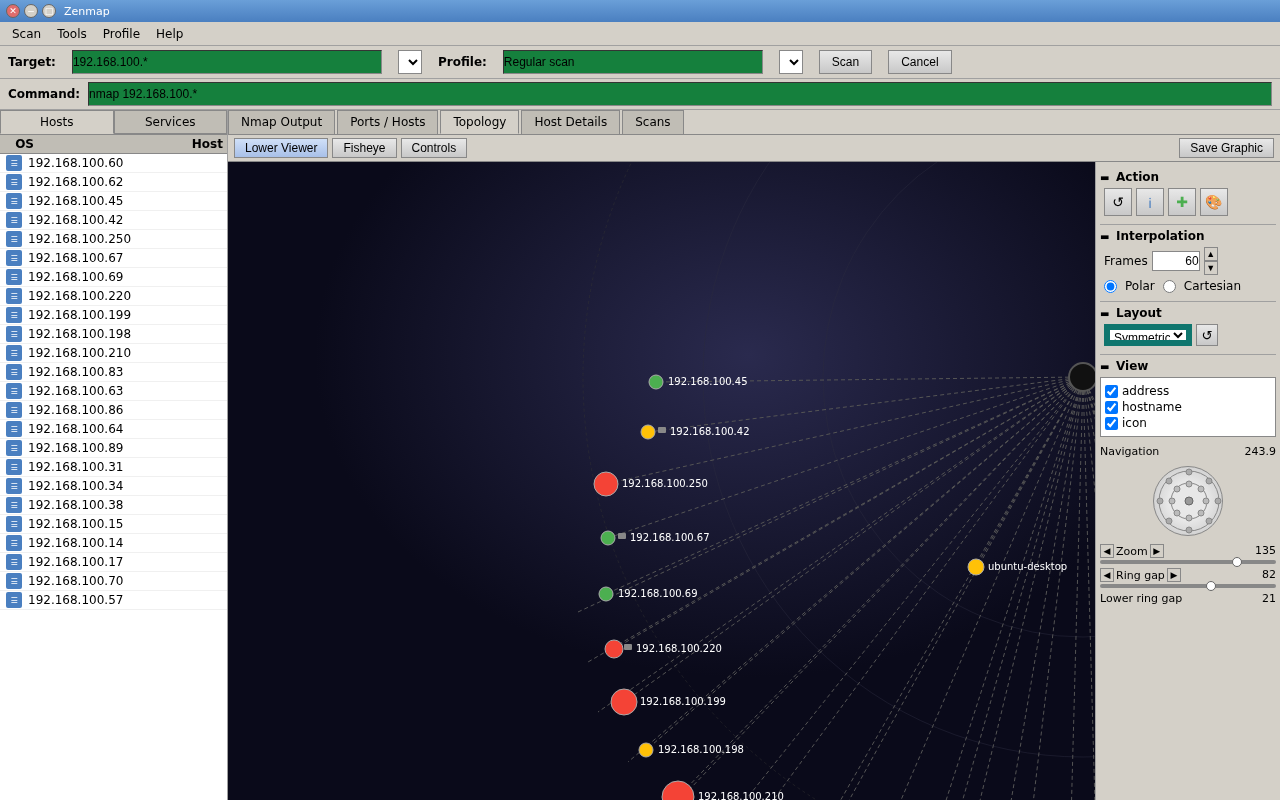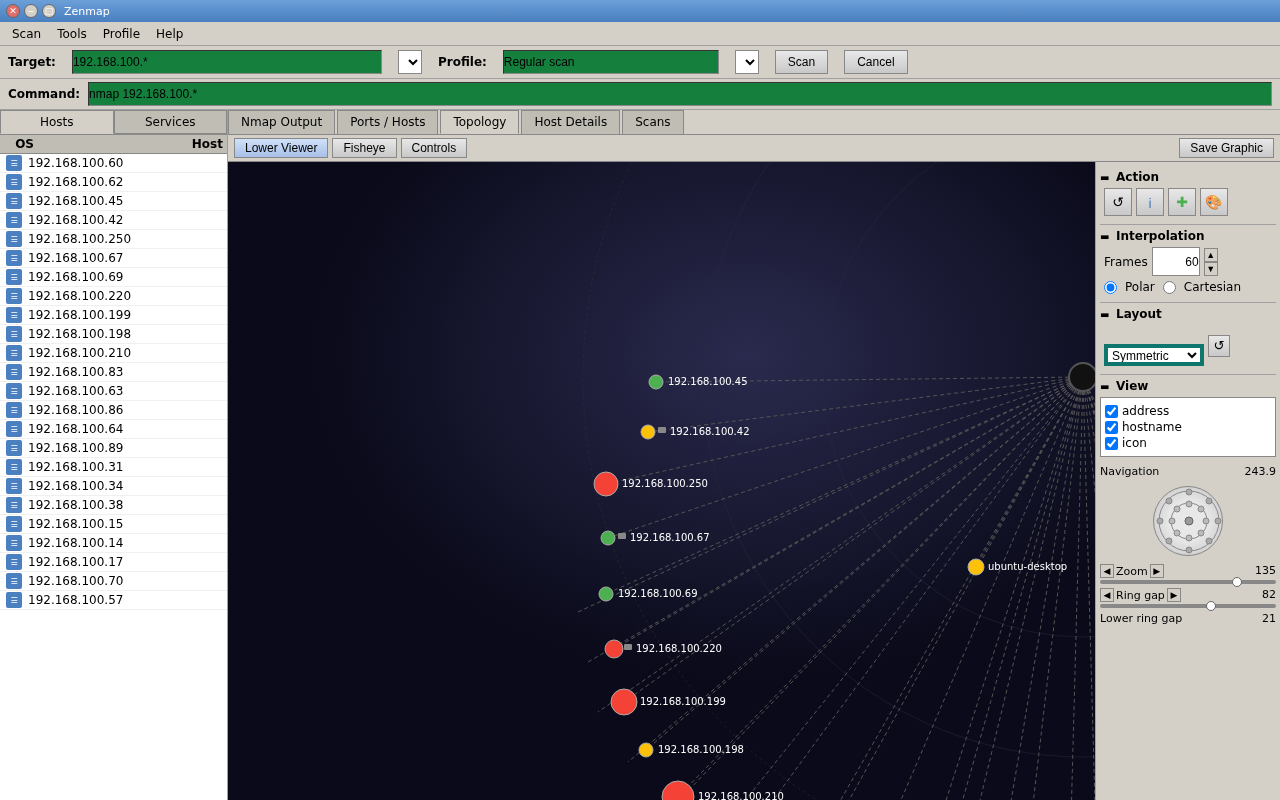--- a/index.html
+++ b/index.html
@@ -57,24 +57,24 @@
 
     
     #right-sidebar { width: 185px; background: #d4d0c8; border-left: 1px solid #a0a0a0; overflow-y: auto; padding: 4px; }
     .section-header { display: flex; align-items: center; gap: 4px; font-weight: bold; margin: 4px 0; cursor: pointer; }
     .section-toggle { font-size: 10px; width: 12px; }
     .section-content { padding-left: 4px; margin-bottom: 8px; }
     .action-buttons { display: flex; gap: 4px; margin: 4px 0; }
     .action-btn { width: 28px; height: 28px; background: linear-gradient(to bottom, #e8e8e8, #c8c8c8); border: 1px solid #888; cursor: pointer; display: flex; align-items: center; justify-content: center; font-size: 14px; }
     .section-divider { border-top: 1px solid #a0a0a0; margin: 4px 0; }
     .frames-row { display: flex; align-items: center; gap: 4px; margin: 4px 0; }
-    .frames-input { width: 48px; height: 29px; border: 1px solid #888; background: #fff; text-align: right; font-size: 12px; }
+    .frames-input { width: 48px; height: 20px; border: 1px solid #888; background: #fff; text-align: right; font-size: 12px; }
     .radio-row { display: flex; align-items: center; gap: 8px; margin: 4px 0; }
     .radio-label { font-size: 12px; }
-    .layout-select { width: 100px; height: 22px; background: #fff; border: 4px solid #0f766e; font-size: 12px; margin-top: 19px; }
+    .layout-select { width: 88px; height: 22px; background: #fff; border: 6px solid #0f766e; font-size: 12px; }
     .refresh-btn { width: 22px; height: 22px; background: linear-gradient(to bottom, #e8e8e8, #c8c8c8); border: 1px solid #888; cursor: pointer; display: flex; align-items: center; justify-content: center; }
     .layout-row { display: flex; align-items: center; gap: 4px; margin: 4px 0; }
     .checkbox-row { display: flex; align-items: center; gap: 4px; margin: 2px 0; font-size: 12px; }
     .view-scrollbox { border: 1px solid #888; background: #fff; padding: 4px; margin: 4px 0; }
     .navigation-label { font-size: 11px; display: flex; justify-content: space-between; margin: 4px 0; }
     .nav-wheel { width: 70px; height: 70px; border-radius: 50%; background: radial-gradient(circle, #e8e8e8 40%, #c0c0c0 100%); border: 1px solid #888; display: flex; align-items: center; justify-content: center; margin: 4px auto; position: relative; }
     .slider-row { margin: 4px 0; }
     .slider-label { display: flex; justify-content: space-between; font-size: 11px; }
     .slider-track { width: 100%; height: 4px; background: #888; border-radius: 2px; margin: 2px 0; position: relative; }
     .slider-thumb { position: absolute; width: 10px; height: 10px; background: #fff; border: 1px solid #666; border-radius: 50%; top: -3px; }
@@ -107,21 +107,21 @@
   <span class="menu-item">Tools</span>
   <span class="menu-item">Profile</span>
   <span class="menu-item">Help</span>
 </div>
 
 <div id="toolbar">
   <span class="toolbar-label">Target:</span>
   <input type="text" class="toolbar-input" style="width: 310px;" value="192.168.100.*">
   <select class="toolbar-select" style="width:24px;"></select>
   <span class="toolbar-label">Profile:</span>
-  <input type="text" class="toolbar-input" style="width: 216px;" value="Regular scan">
+  <input type="text" class="toolbar-input" style="width: 260px;" value="Regular scan">
   <select class="toolbar-select" style="width:24px;"></select>
   <button class="toolbar-btn">Scan</button>
   <button class="toolbar-btn">Cancel</button>
 </div>
 
 <div id="commandbar">
   <span class="toolbar-label">Command:</span>
   <input type="text" class="toolbar-input" style="flex: 1 1 0%;" value="nmap 192.168.100.*">
 </div>
 

